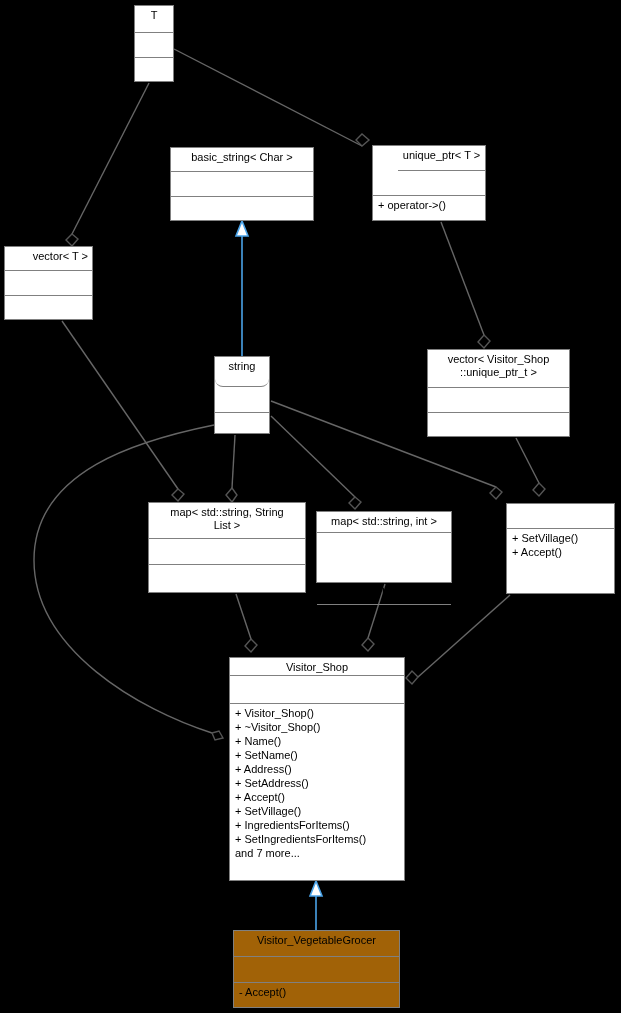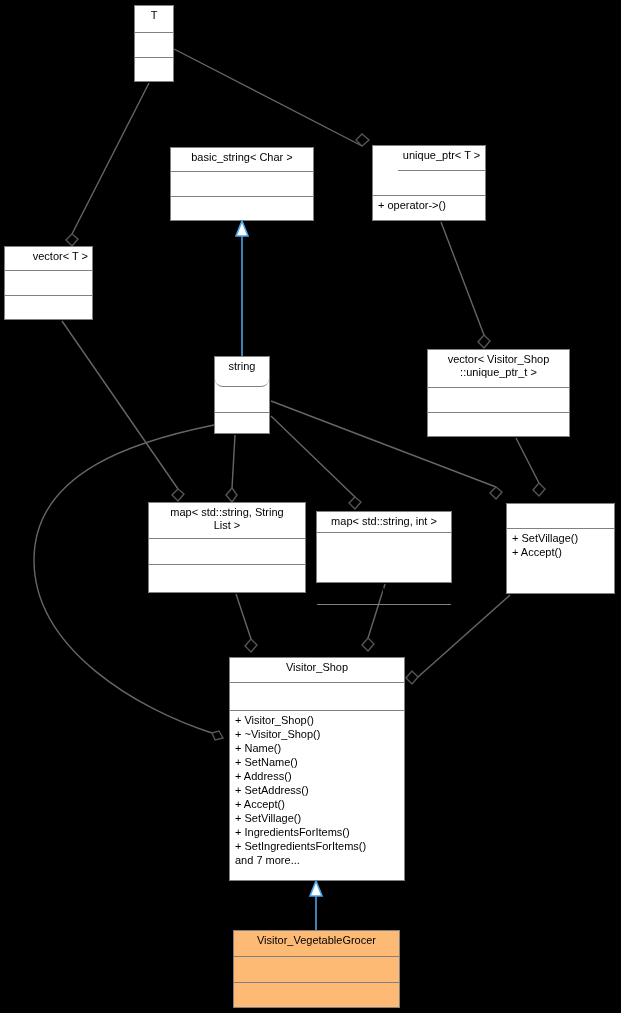--- a/index.html
+++ b/index.html
@@ -25,21 +25,21 @@
   .uml-node {
     position: absolute;
     box-sizing: border-box;
     border: 1px solid #808080;
     background: #ffffff;
     color: #000000;
     display: flex;
     flex-direction: column;
   }
   .uml-node.highlight {
-    background: #fdba74;
+    background: #a16207;
   }
   .node-title {
     box-sizing: border-box;
     text-align: center;
     font-size: 11px;
     line-height: 13px;
     padding: 3px 4px 4px 4px;
     border-bottom: 1px solid #808080;
     white-space: pre-line;
   }
@@ -191,34 +191,37 @@
         <div class="node-ops empty-compartment"></div>
       </div>
       <div class="uml-node" style="left: 506px; top: 503px; width: 109px; height: 91px;">
         <div class="node-attrs empty-compartment" style="height: 25px;"></div>
         <div class="node-ops">
           <div class="member-line">+ SetVillage()</div>
           <div class="member-line">+ Accept()</div>
         </div>
       </div>
       <div class="uml-node" style="left: 229px; top: 657px; width: 176px; height: 224px;">
-        <div class="node-title" style="height: 25px;">Visitor_Shop</div>
+        <div class="node-title" style="height: 18px;">Visitor_Shop</div>
         <div class="node-attrs empty-compartment" style="height: 28px;"></div>
         <div class="node-ops">
           <div class="member-line">+ Visitor_Shop()</div>
           <div class="member-line">+ ~Visitor_Shop()</div>
           <div class="member-line">+ Name()</div>
           <div class="member-line">+ SetName()</div>
           <div class="member-line">+ Address()</div>
           <div class="member-line">+ SetAddress()</div>
           <div class="member-line">+ Accept()</div>
           <div class="member-line">+ SetVillage()</div>
           <div class="member-line">+ IngredientsForItems()</div>
           <div class="member-line">+ SetIngredientsForItems()</div>
           <div class="member-line">and 7 more...</div>
         </div>
       </div>
       <div class="uml-node highlight" style="left: 233px; top: 930px; width: 167px; height: 78px;">
         <div class="node-title" style="height: 26px;">Visitor_VegetableGrocer</div>
         <div class="node-attrs empty-compartment" style="height: 26px;"></div>
+        <div class="node-ops">
+          <div class="member-line">- Accept()</div>
+        </div>
       </div>
     </div>
 </div>
 
 </body></html>

